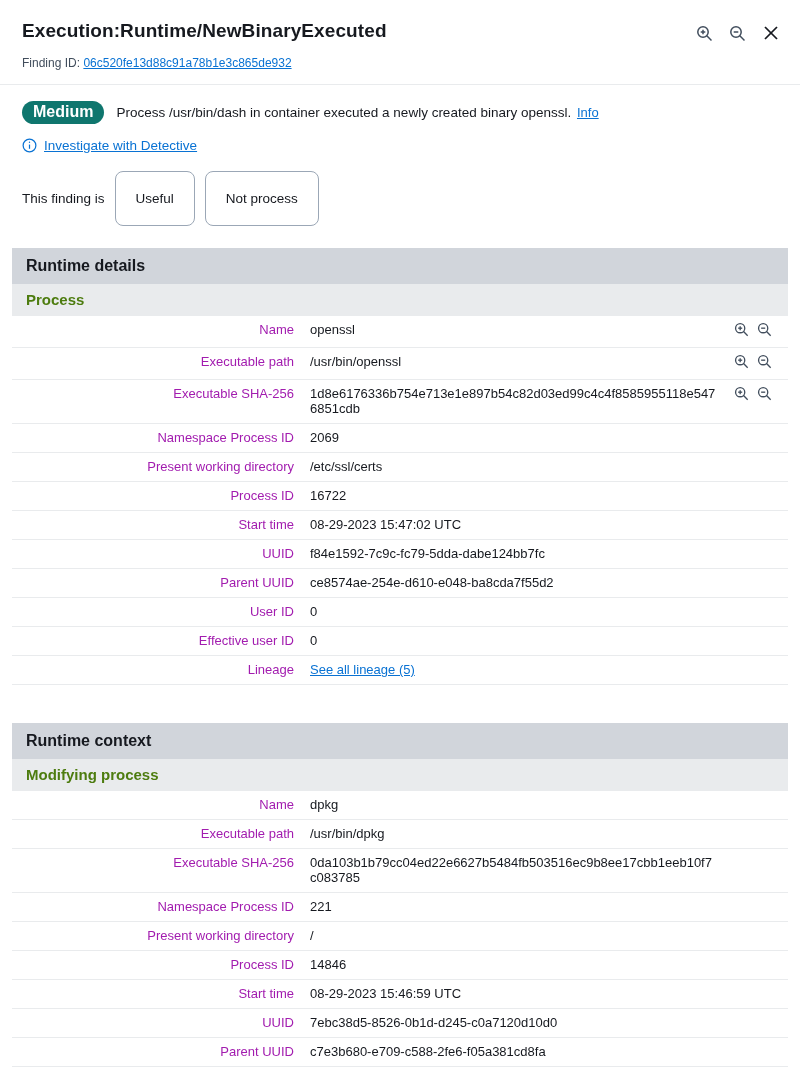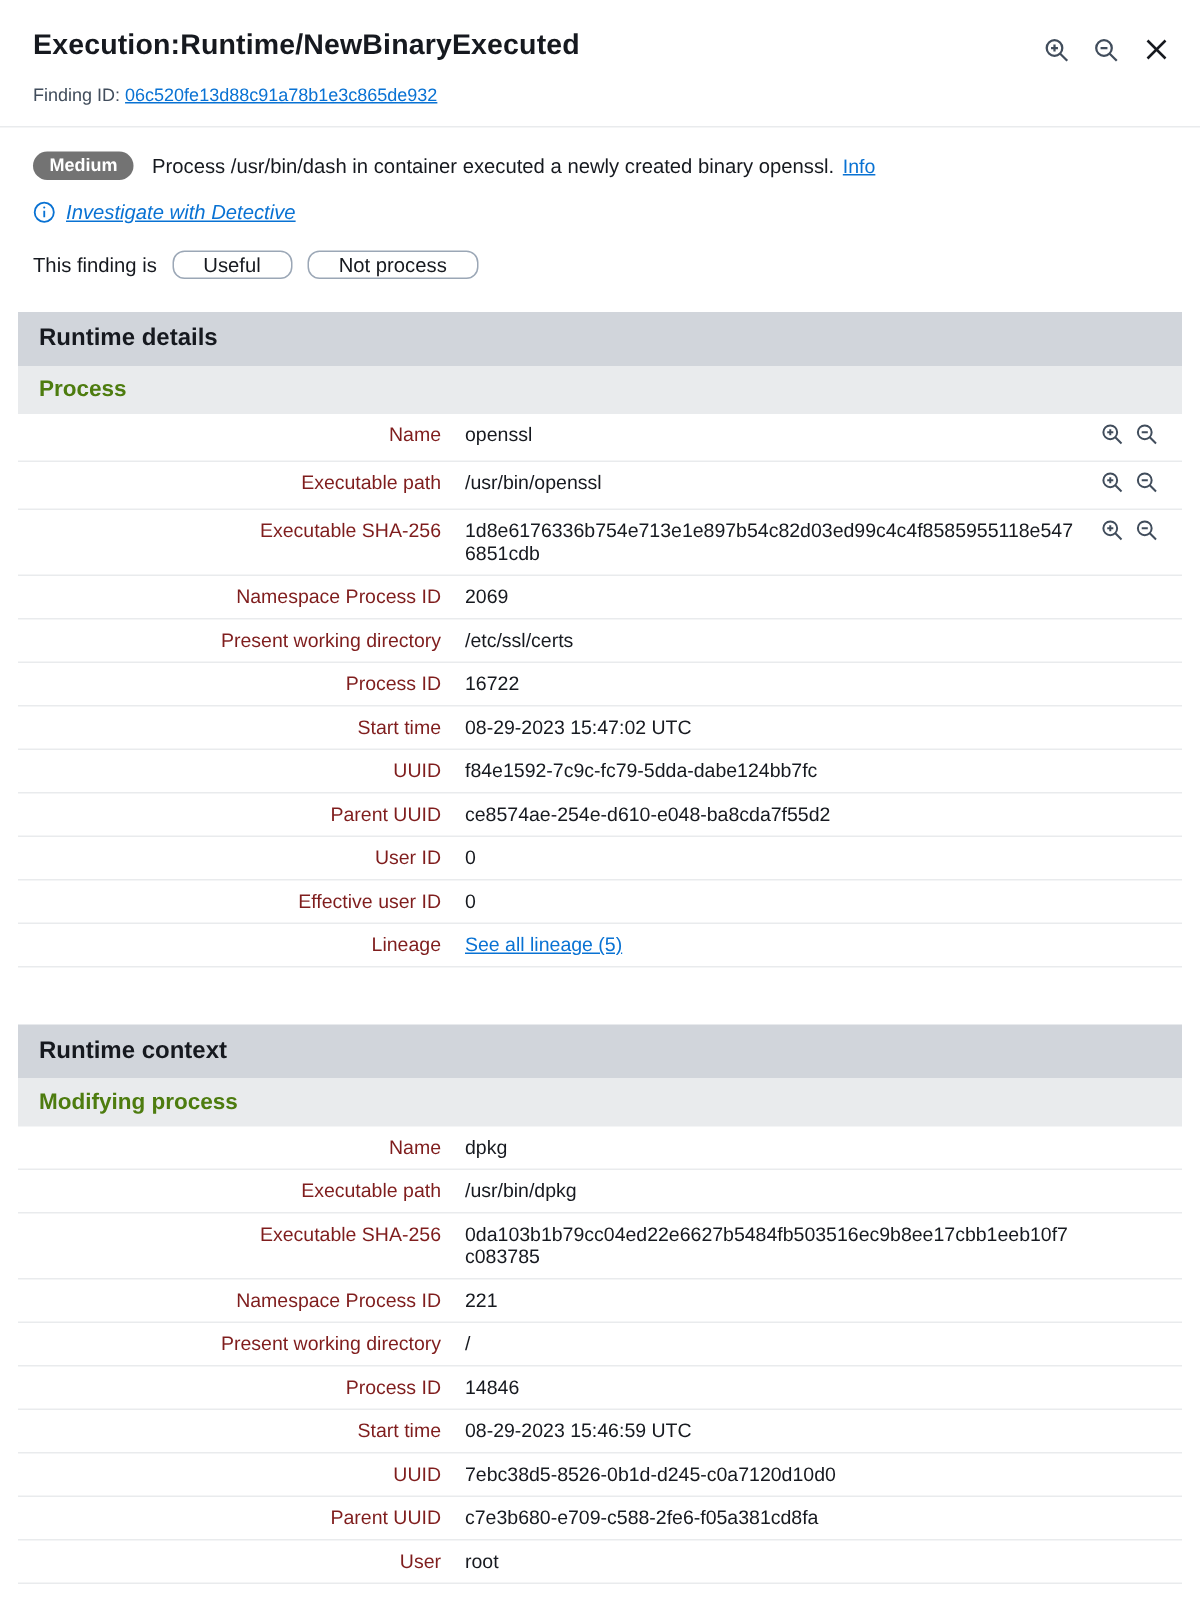--- a/index.html
+++ b/index.html
@@ -64,23 +64,23 @@
   }
   
   .severity-row {
     display: flex;
     align-items: center;
     gap: 12px;
     padding: 16px 22px 0 22px;
   }
   .sev-badge {
     display: inline-block;
-    background: #737373;
+    background: #0f766e;
     color: #ffffff;
-    font-size: 12px;
+    font-size: 16px;
     font-weight: bold;
     border-radius: 12px;
     padding: 3px 11px 4px 11px;
     line-height: 1;
   }
   .sev-text {
     font-size: 13.5px;
     color: #16191f;
   }
   .info-link {
@@ -95,21 +95,20 @@
     padding: 14px 22px 0 22px;
     display: flex;
     align-items: center;
     gap: 7px;
   }
   .investigate-link {
     color: #0972d3;
     font-size: 13.5px;
     text-decoration: underline;
     cursor: pointer;
-    font-style: italic;
   }
   .info-circle {
     width: 15px;
     height: 15px;
     line-height: 0;
     color: #0972d3;
   }
   
   .feedback-row {
     display: flex;
@@ -120,21 +119,21 @@
   .feedback-label {
     font-size: 13.5px;
     color: #16191f;
   }
   .btn {
     border: 1px solid #9ba7b6;
     background: #ffffff;
     color: #16191f;
     border-radius: 8px;
     font-size: 13.5px;
-    padding: 1px 20px;
+    padding: 19px 20px;
     cursor: pointer;
     font-family: "Liberation Sans", sans-serif;
     font-weight: normal;
   }
   
   .section {
     margin: 22px 12px 0 12px;
   }
   .section-header {
     background: #d1d5db;
@@ -159,21 +158,21 @@
     border-bottom: 1px solid #e9ebed;
   }
   table.kv td {
     padding: 6px 8px 7px 8px;
     font-size: 13px;
     vertical-align: top;
   }
   td.k {
     width: 290px;
     text-align: right;
-    color: #7f1d1d;
+    color: #a21caf;
     padding-right: 12px;
   }
   td.v {
     color: #16191f;
     word-break: break-all;
     padding-left: 4px;
   }
   td.act {
     width: 62px;
     white-space: nowrap;

